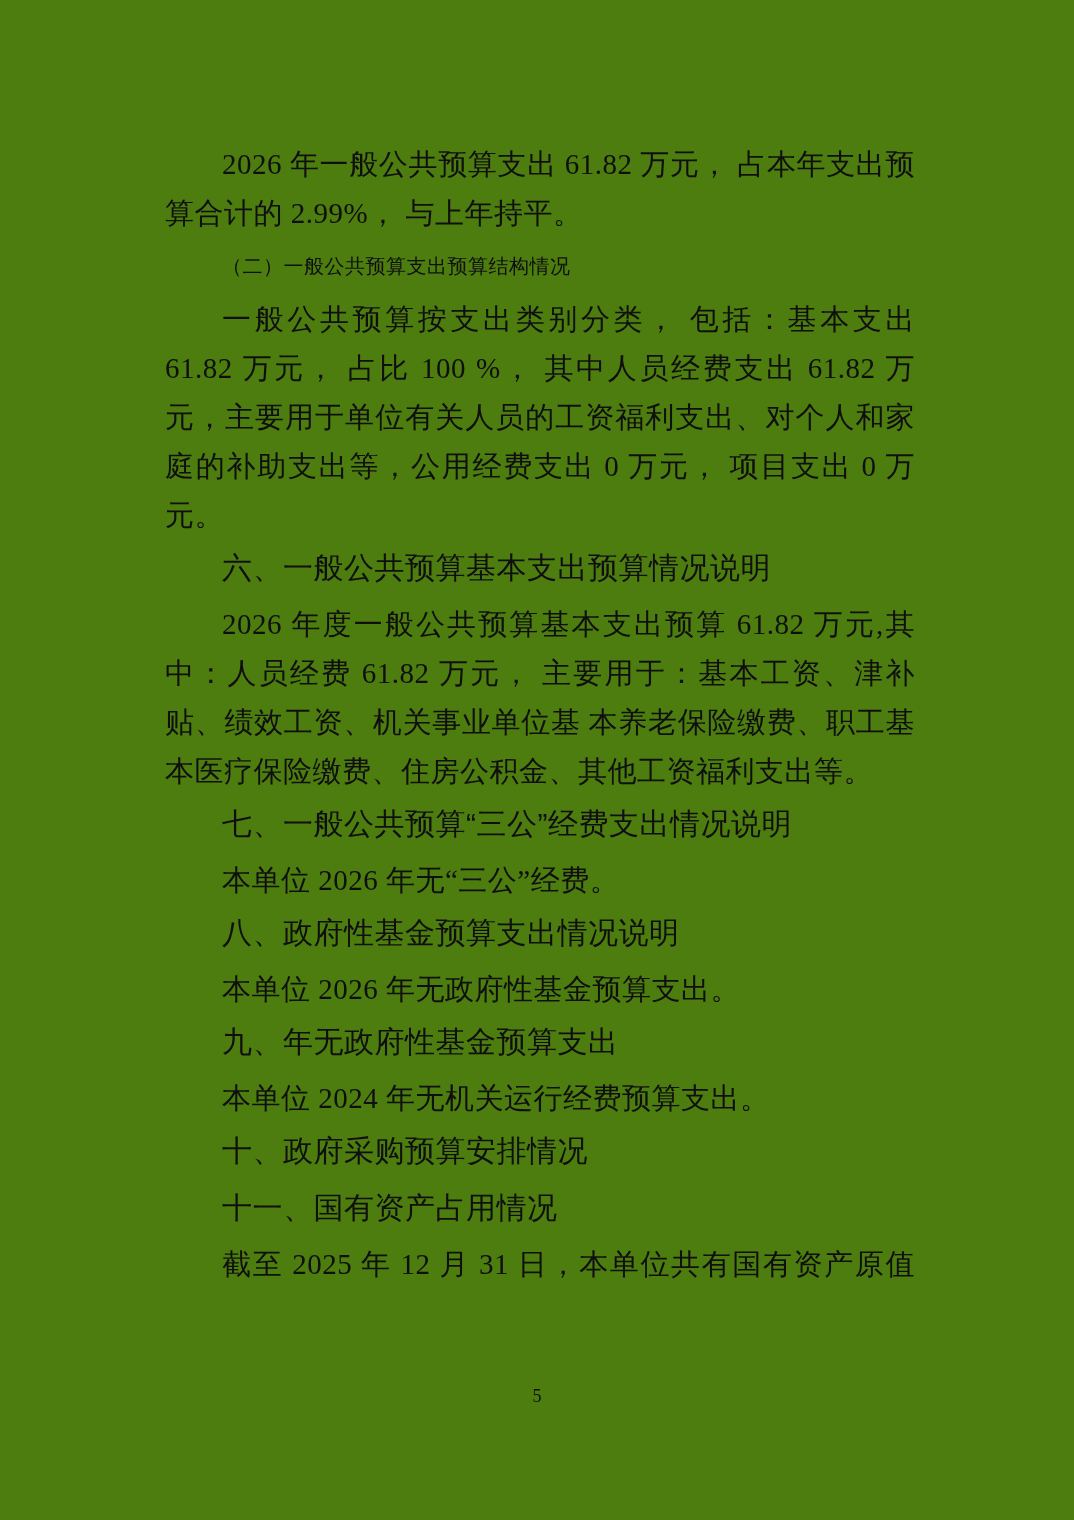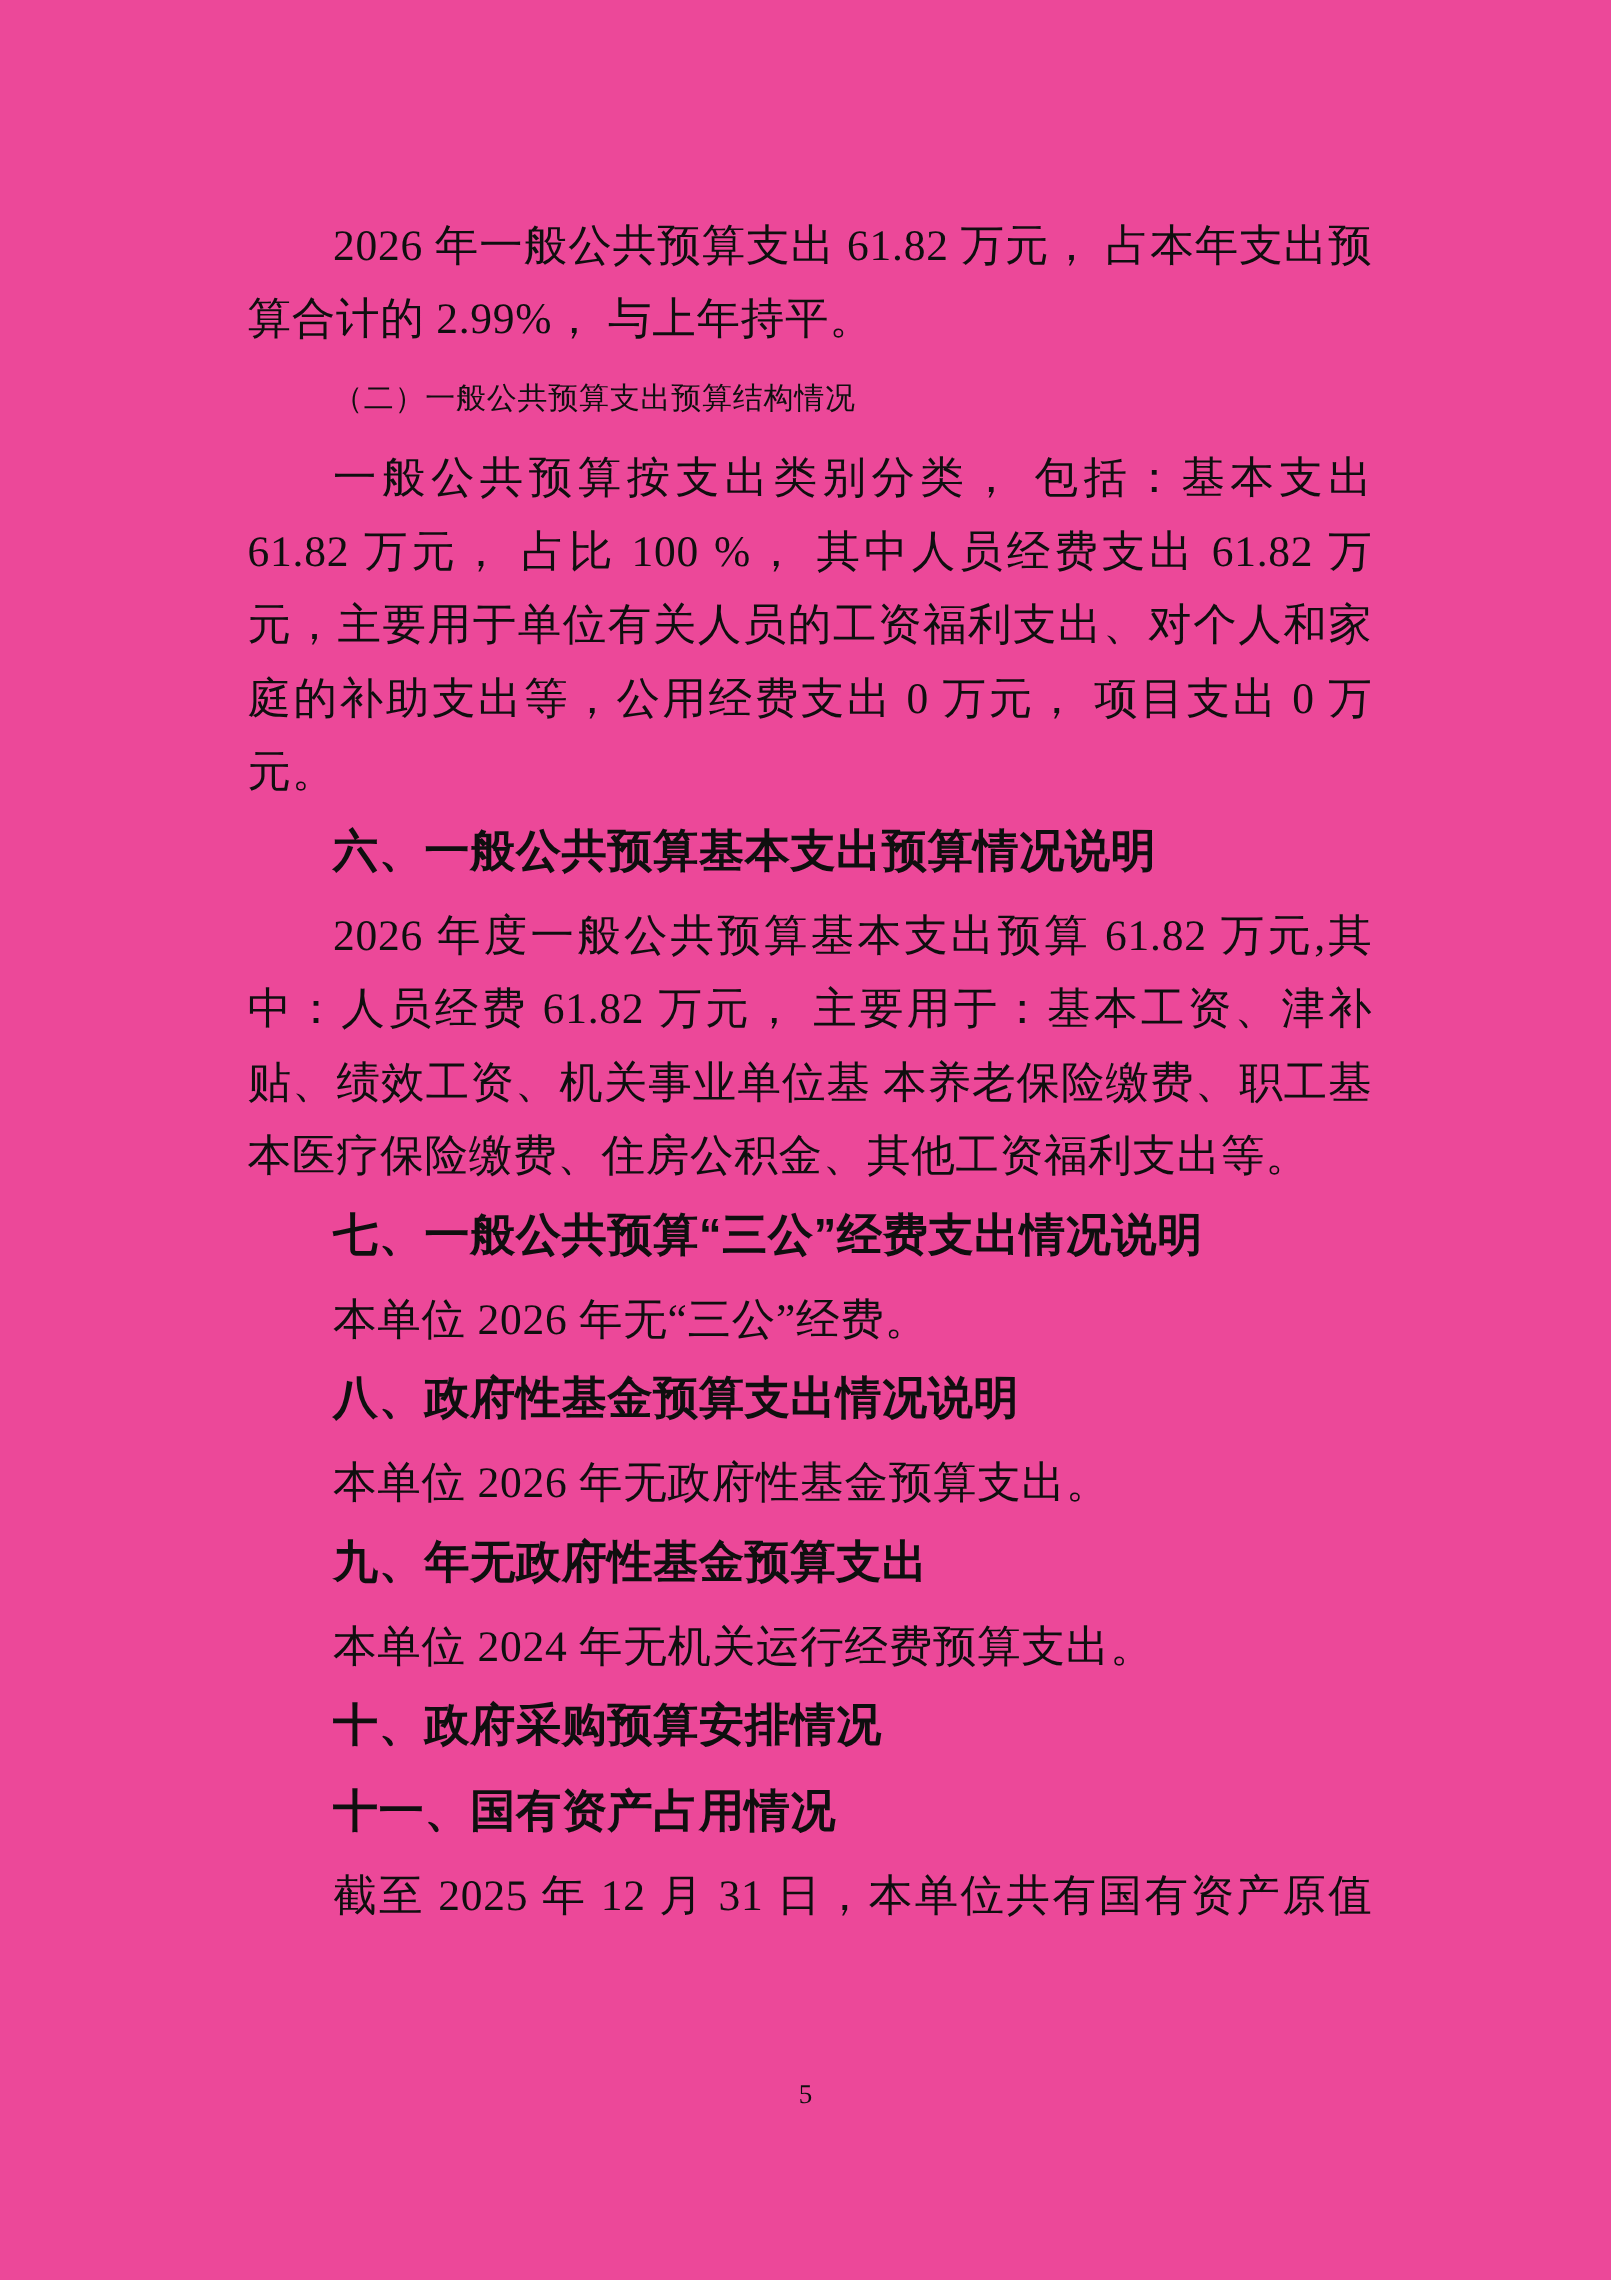--- a/index.html
+++ b/index.html
@@ -4,21 +4,21 @@
 <style>
   html, body {
     margin: 0;
     padding: 0;
     background: #ffffff;
   }
   .page {
     position: relative;
     width: 1074px;
     height: 1520px;
-    background: #ec4899;
+    background: #4d7c0f;
     color: #0f0f0f;
     overflow: hidden;
   }
   .content {
     position: absolute;
     left: 165px;
     top: 140px;
     width: 750px;
   }
   .para {
@@ -33,21 +33,21 @@
   .subheading {
     font-family: "Liberation Serif", serif;
     font-size: 20px;
     line-height: 49px;
     text-indent: 57px;
     margin: 4px 0;
     letter-spacing: 0.5px;
   }
   .heading {
     font-family: "Liberation Sans", sans-serif;
-    font-weight: 700;
+    font-weight: 400;
     font-size: 30px;
     line-height: 49px;
     text-indent: 57px;
     margin: 3px 0 8px 0;
     letter-spacing: 0.5px;
   }
   .justify-last {
     text-align-last: justify;
   }
   .page-number {

